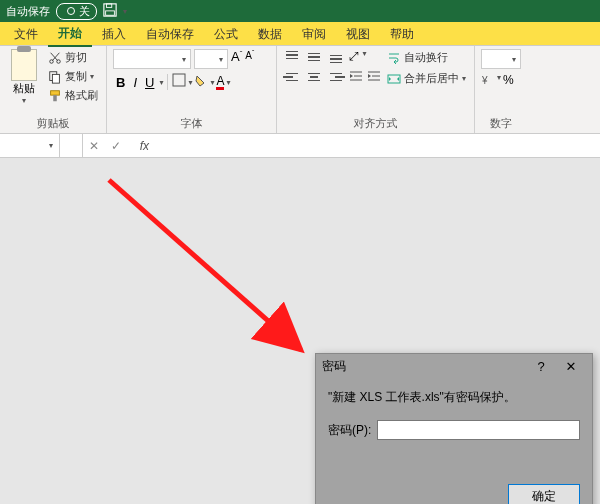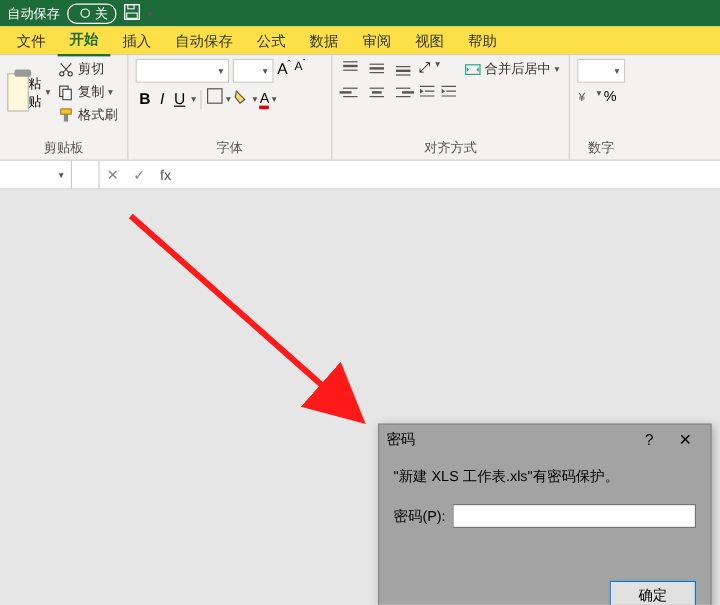--- a/index.html
+++ b/index.html
@@ -15,40 +15,40 @@
   .tab { padding: 0 10px; line-height: 24px; color: #333; cursor: pointer; }
   .tab.active { color: #1e6b3a; font-weight: bold; border-bottom: 2px solid #1e6b3a; }
 
   .ribbon { height: 88px; background: #f3f2f1; border-bottom: 1px solid #ccc; display: flex; }
   .group { border-right: 1px solid #d0d0d0; padding: 3px 6px 0 6px; display: flex; flex-direction: column; justify-content: space-between; }
   .group-content { display: flex; gap: 4px; }
   .group-label { font-size: 11px; color: #555; text-align: center; padding-bottom: 2px; }
   .stackcol { display: flex; flex-direction: column; gap: 2px; }
   .rbtn { font-size: 11px; color: #333; display: flex; align-items: center; gap: 3px; padding: 1px 2px; white-space: nowrap; }
   .ico { width: 14px; height: 14px; display: inline-block; }
-  .bigbtn { width: 36px; display: flex; flex-direction: row; align-items: center; font-size: 11px; }
+  .bigbtn { width: 36px; display: flex; flex-direction: column; align-items: center; font-size: 11px; }
   .paste-icon { width: 26px; height: 32px; background: #fff8dd; border: 1px solid #bba; position: relative; }
   .paste-icon::before { content:""; position:absolute; top:-4px; left:5px; width:14px; height:6px; background:#999; border-radius:2px; }
   .drop { font-size: 8px; color: #555; }
 
   .bold { font-weight: bold; font-size: 13px; padding:0 3px; }
   .italic { font-style: italic; font-size: 13px; padding:0 3px; }
   .underline { text-decoration: underline; font-size: 13px; padding:0 3px; }
   .fontbox { border: 1px solid #ccc; background: #fff; height: 20px; font-size: 11px; padding: 0 4px; display: flex; align-items: center; }
 
   .aligncell { width: 18px; height: 16px; display: flex; flex-direction: column; justify-content: center; gap: 2px; align-items: center; }
   .aline { width: 12px; height: 1.5px; background: #555; }
   .alinel { align-self: flex-start; width:10px; }
   .aliner { align-self: flex-end; width:10px; }
 
   .fxbar { height: 24px; background: #fff; border-bottom: 1px solid #ccc; display: flex; align-items: center; font-size: 12px; }
   .namebox { width: 60px; border-right: 1px solid #ccc; padding: 0 6px; height: 100%; display: flex; align-items: center; }
   .fxarea { border-left: 1px solid #ccc; height: 100%; display: flex; align-items: center; }
   .fxbtn { width: 22px; text-align: center; color: #888; }
-  .fxbtn.fx { color: #555; }
+  .fxbtn.fx { font-style: italic; color: #555; text-align: right; }
   .fxinput { flex: 1; padding: 0 6px; }
 
   .bgarea { position: absolute; top: 158px; left: 0; right: 0; bottom: 0; background: #e6e6e6; }
 
   .arrow { position: absolute; pointer-events: none; }
 
   .dialog { position: absolute; left: 315px; top: 353px; width: 278px; background: #a3a3a3; border: 1px solid #888; box-shadow: 2px 2px 8px rgba(0,0,0,0.3); font-size: 12px; }
   .dlg-title { display: flex; align-items: center; padding: 4px 6px; }
   .dlg-title .t { flex: 1; }
   .dlg-btn { width: 30px; text-align: center; font-size: 13px; }
@@ -213,20 +213,26 @@
               </svg></span>
           <span><svg width="14" height="14">
                 <path d="M1 3h12M5 7h8M1 11h12" stroke="#555"></path>
                 <path d="M1 5l3 2-3 2z" fill="#555"></path>
               </svg></span>
         </div>
       </div>
       <div class="stackcol" style="gap:4px;">
         <div class="rbtn">
           <span class="ico"><svg width="14" height="14">
+                <path d="M2 3h10M2 7h7a2 2 0 010 4H7m0 0l2-2m-2 2l2 2" fill="none" stroke="#2a8"></path>
+              </svg></span>
+          <span>自动换行</span>
+        </div>
+        <div class="rbtn">
+          <span class="ico"><svg width="14" height="14">
                 <rect x="1" y="3" width="12" height="8" fill="none" stroke="#2a8"></rect>
                 <path d="M4 7l-2-2v4zM10 7l2-2v4z" fill="#2a8"></path>
               </svg></span>
           <span>合并后居中</span>
             <span class="drop">▾</span>
         </div>
       </div>
     </div>
     <div class="group-label">对齐方式</div>
   </div>

